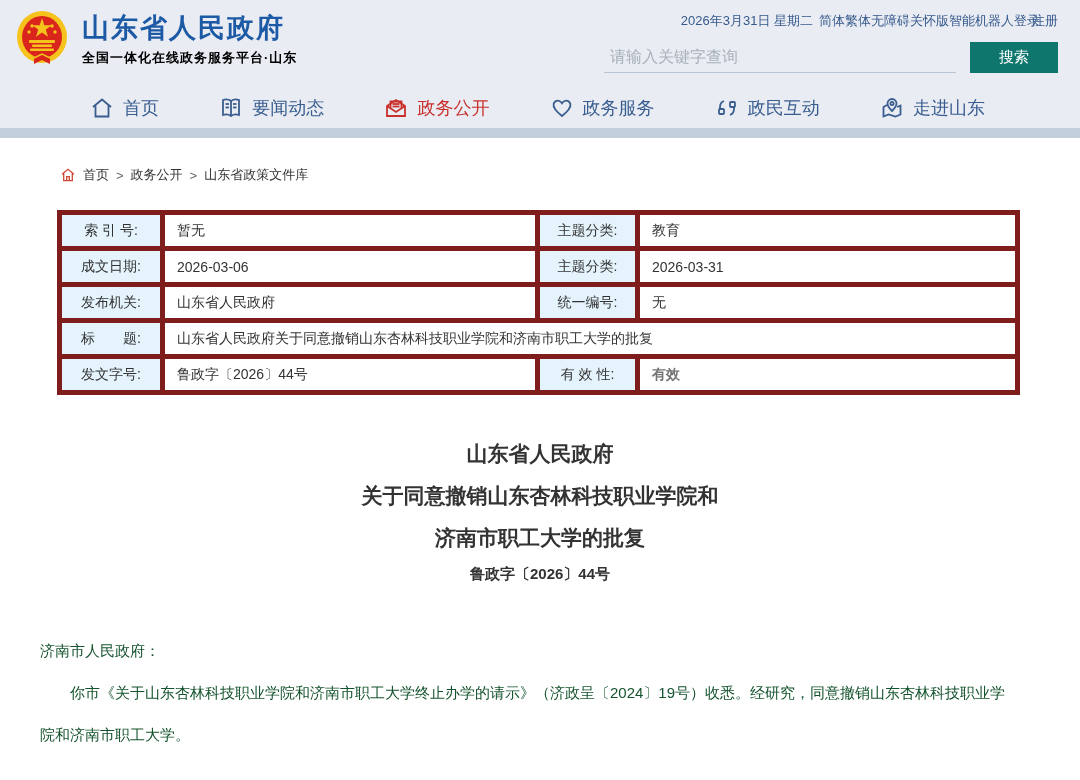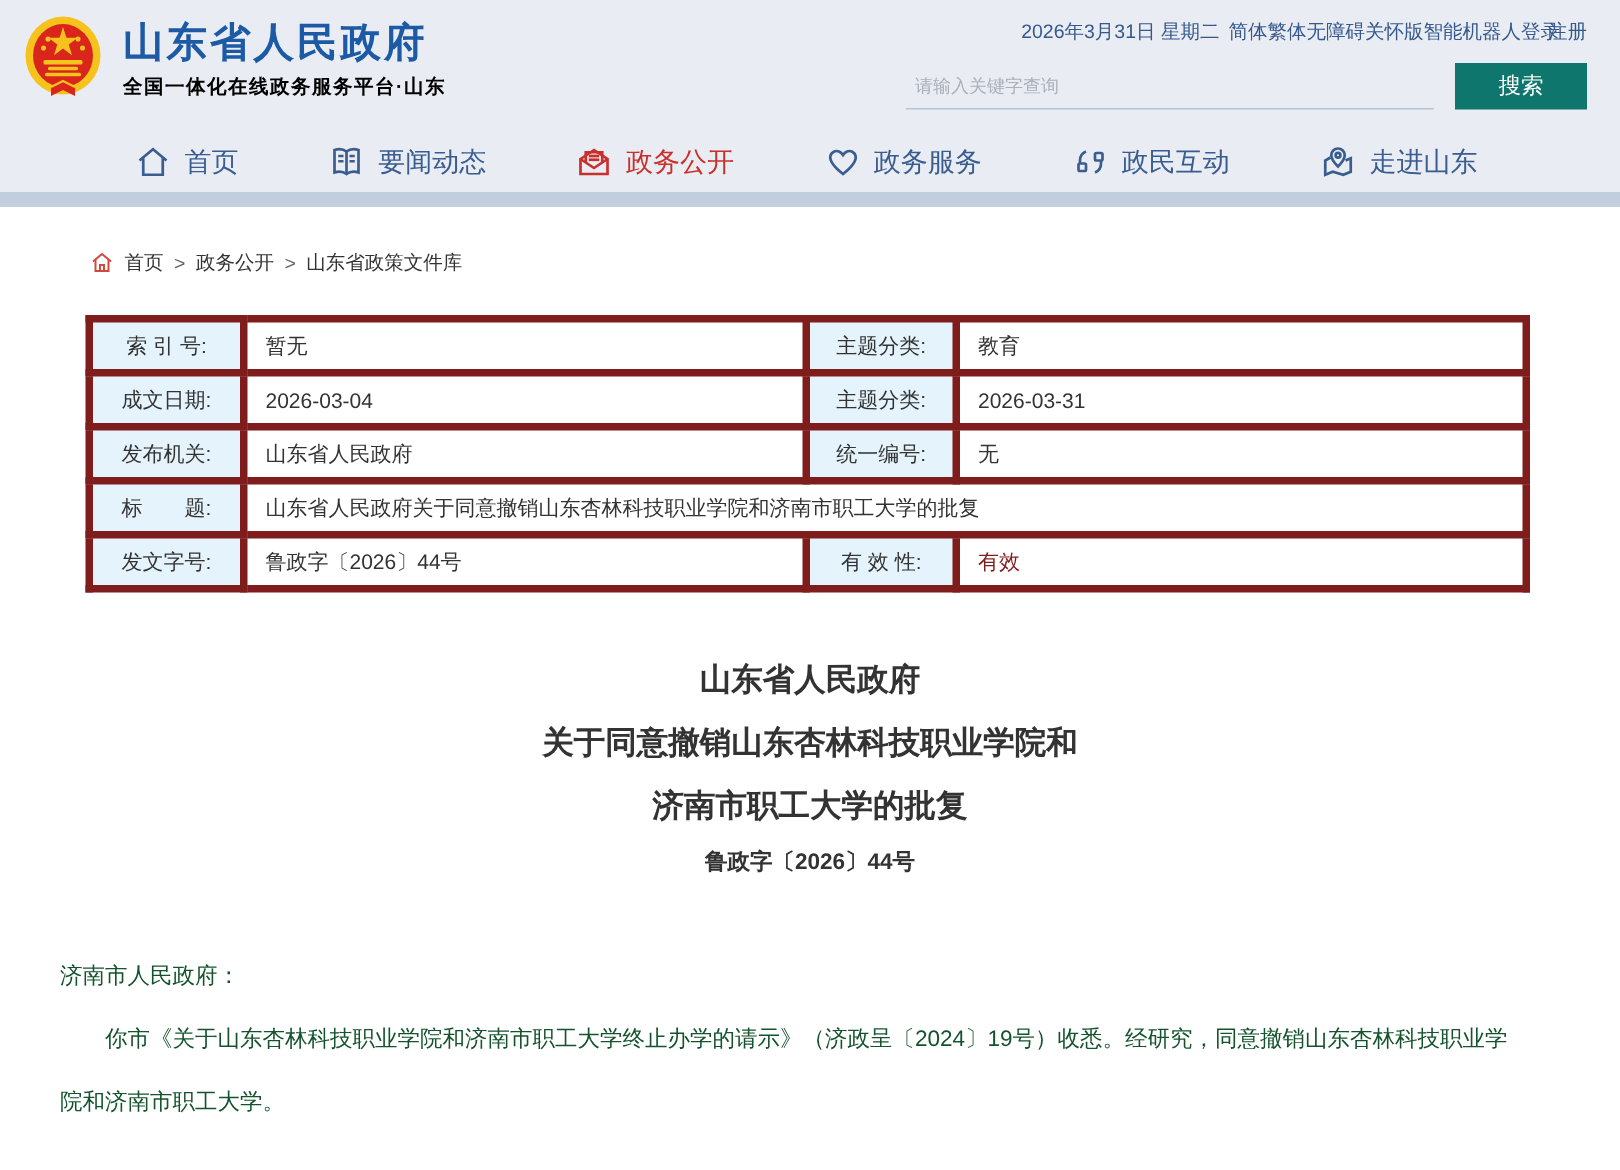--- a/index.html
+++ b/index.html
@@ -13,21 +13,21 @@
   .brand-text .site-title { color:#1d5aa6; font-size:27px; font-weight:bold; letter-spacing:2px; line-height:32px; }
   .brand-text .site-subtitle { color:#000000; font-size:13px; font-weight:bold; margin-top:5px; letter-spacing:1px; }
 
   .top-right { position:absolute; right:22px; top:12px; text-align:right; }
   .top-links { color:#36598c; font-size:13px; display:flex; justify-content:flex-end; align-items:center; }
   .top-links .datetext { margin-right:6px; }
   .top-links span { cursor:pointer; }
   .top-links .tight { margin-left:-8px; }
   .search-row { margin-top:12px; display:flex; align-items:center; }
   .search-input { width:352px; height:30px; border:none; border-bottom:1px solid #b9c4d3; background:transparent;
-      font-size:12px; color:#c2410c; outline:none; padding:0 6px; }
+      font-size:16px; color:#c2410c; outline:none; padding:0 6px; }
   .search-input::placeholder { color:#a9b0ba; }
   .search-btn { width:88px; height:31px; background:#0f766e; color:#fff; border:none; font-size:15px;
       margin-left:14px; cursor:pointer; }
 
   
   .navbar { background:#e9edf3; height:40px; display:flex; align-items:center;
       justify-content:space-between; padding:0 95px 0 90px; }
   .nav-item { display:flex; align-items:center; gap:9px; color:#3a5d90; font-size:18px; cursor:pointer; }
   .nav-item svg { width:24px; height:24px; stroke:#3a5d90; }
   .nav-item.active { color:#c9302c; }
@@ -37,21 +37,21 @@
   
   .breadcrumb { margin:28px 0 0 60px; display:flex; align-items:center; font-size:13px; color:#333; gap:7px; }
   .breadcrumb svg { width:16px; height:16px; stroke:#d0493f; }
   .crumb { cursor:pointer; }
   .crumb-sep { color:#666; }
 
   
   .meta-table { margin:26px 0 0 57px; border-collapse:collapse; width:958px; table-layout:fixed; font-size:14px; color:#333; }
   .meta-table td { border:5px solid #7f1d1d; height:36px; padding:0 12px; background:#fff; }
   .meta-table td.lbl { background:#e4f3fc; text-align:center; padding:0 4px; }
-  .meta-table td.red { color:#7f1d1d; }
+  .meta-table td.red { color:#737373;font-weight:bold; }
 
   
   .doc-title { margin-top:38px; text-align:center; font-size:21px; font-weight:bold; color:#333; line-height:42px; }
   .doc-number { text-align:center; font-size:15px; font-weight:bold; color:#333; margin-top:6px; }
   .doc-body { margin:46px 63px 0 40px; font-size:15px; color:#14532d; line-height:42px; }
   .doc-body .para { text-indent:2em; }
   .doc-sign { margin:18px 65px 0 0; text-align:right; font-size:15px; color:#333; line-height:36px; }
 </style>
 </head>
 <body>
@@ -173,21 +173,21 @@
     </colgroup>
   <tbody>
       <tr>
     <td class="lbl">索 引 号:</td>
     <td>暂无</td>
     <td class="lbl">主题分类:</td>
     <td>教育</td>
   </tr>
   <tr>
     <td class="lbl">成文日期:</td>
-    <td>2026-03-04</td>
+    <td>2026-03-06</td>
     <td class="lbl">主题分类:</td>
     <td>2026-03-31</td>
   </tr>
   <tr>
     <td class="lbl">发布机关:</td>
     <td>山东省人民政府</td>
     <td class="lbl">统一编号:</td>
     <td>无</td>
   </tr>
   <tr>

